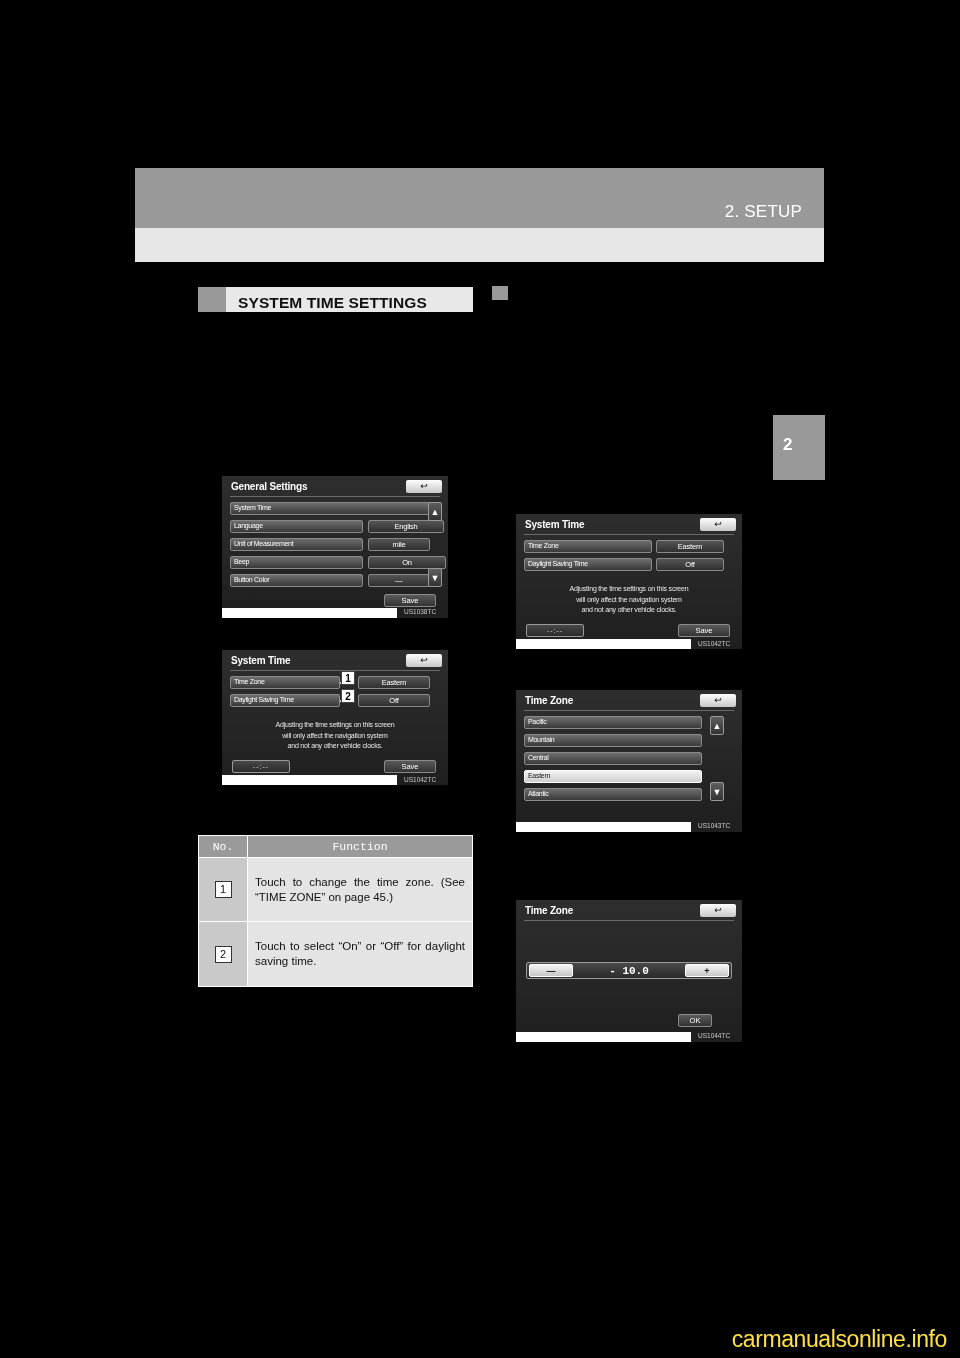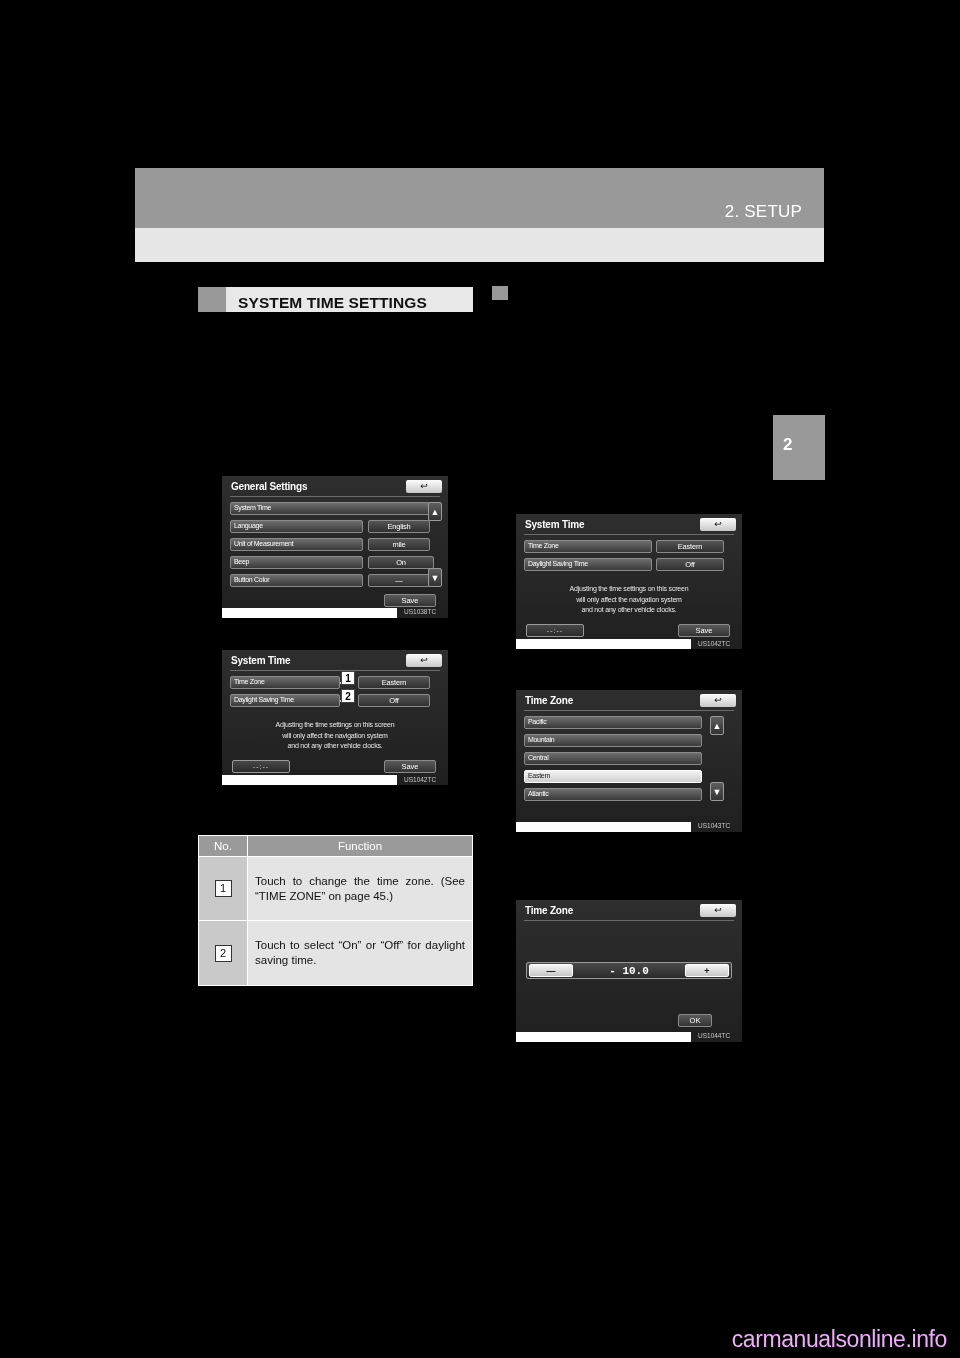--- a/index.html
+++ b/index.html
@@ -296,20 +296,21 @@
     border-collapse: collapse;
     font-size: 11.5px;
   }
   .fn-table th {
     background: #9a9a9a;
     color: #ffffff;
     font-weight: normal;
     border: 1px solid #ffffff;
     padding: 4px 2px;
     font-size: 11.5px;
+    font-family: Liberation Mono, monospace;
   }
   .fn-table td {
     background: #e4e4e4;
     border: 1px solid #ffffff;
     color: #111111;
     padding: 17px 7px;
     vertical-align: middle;
     line-height: 1.28;
     text-align: justify;
   }
@@ -327,21 +328,21 @@
     border: 1px solid #333;
     background: #ffffff;
     font-size: 11px;
     text-align: center;
   }
 
   .watermark {
     position: absolute;
     right: 13px;
     bottom: 5px;
-    color: #f0abfc;
+    color: #fde047;
     font-size: 23px;
     letter-spacing: -0.4px;
   }
 </style>
 </head>
 <body>
 
 <div class="page-header-band">
   <div class="page-header-title">2. SETUP</div>
 </div>
@@ -362,31 +363,31 @@
     <div class="nav-title">General Settings</div>
     <div class="nav-titlerule"></div>
     <div class="back-btn">↩</div>
 
     <div class="row" style="left:8px; top:26px; width:200px;">
       <div class="rlabel">System Time</div>
     </div>
     <div class="row" style="left:8px; top:44px; width:133px;">
       <div class="rlabel">Language</div>
     </div>
-    <div class="valbox" style="left:146px; top:44px; width:62px;">English</div>
+    <div class="valbox" style="left:146px; top:44px; width:76px;">English</div>
 
     <div class="row" style="left:8px; top:62px; width:133px;">
       <div class="rlabel">Unit of Measurement</div>
     </div>
     <div class="valbox" style="left:146px; top:62px; width:62px;">mile</div>
 
     <div class="row" style="left:8px; top:80px; width:133px;">
       <div class="rlabel">Beep</div>
     </div>
-    <div class="valbox" style="left:146px; top:80px; width:66px;">On</div>
+    <div class="valbox" style="left:146px; top:80px; width:78px;">On</div>
 
     <div class="row" style="left:8px; top:98px; width:133px;">
       <div class="rlabel">Button Color</div>
     </div>
     <div class="valbox" style="left:146px; top:98px; width:62px;">—</div>
 
     <div class="scrollbtn" style="left:206px; top:26px;">▲</div>
     <div class="scrollbtn" style="left:206px; top:92px;">▼</div>
 
     <div class="savebtn" style="left:162px; top:118px; width:52px;">Save</div>

